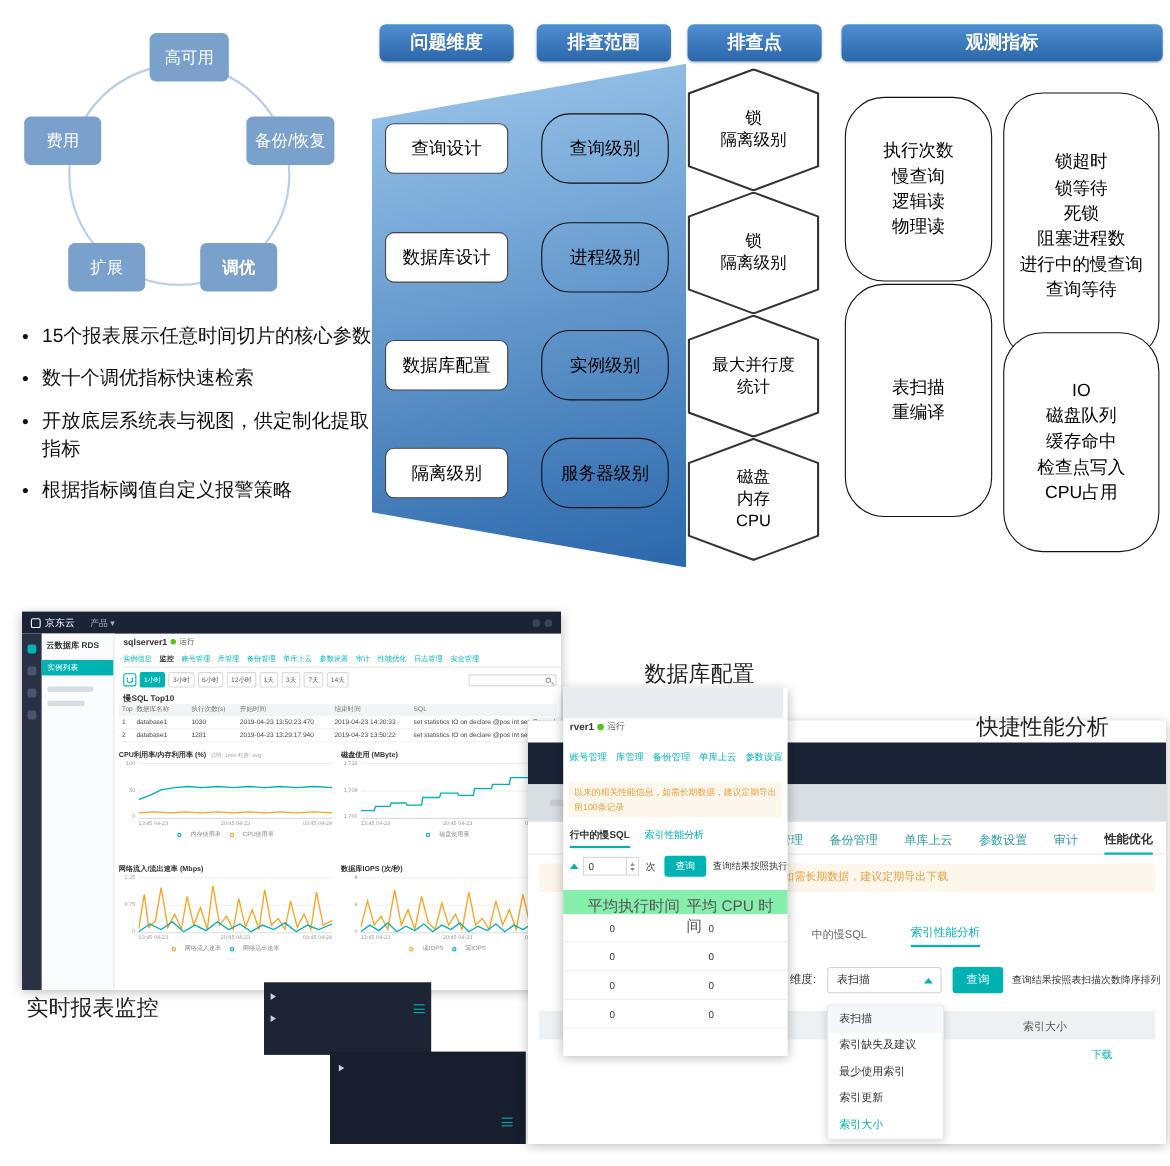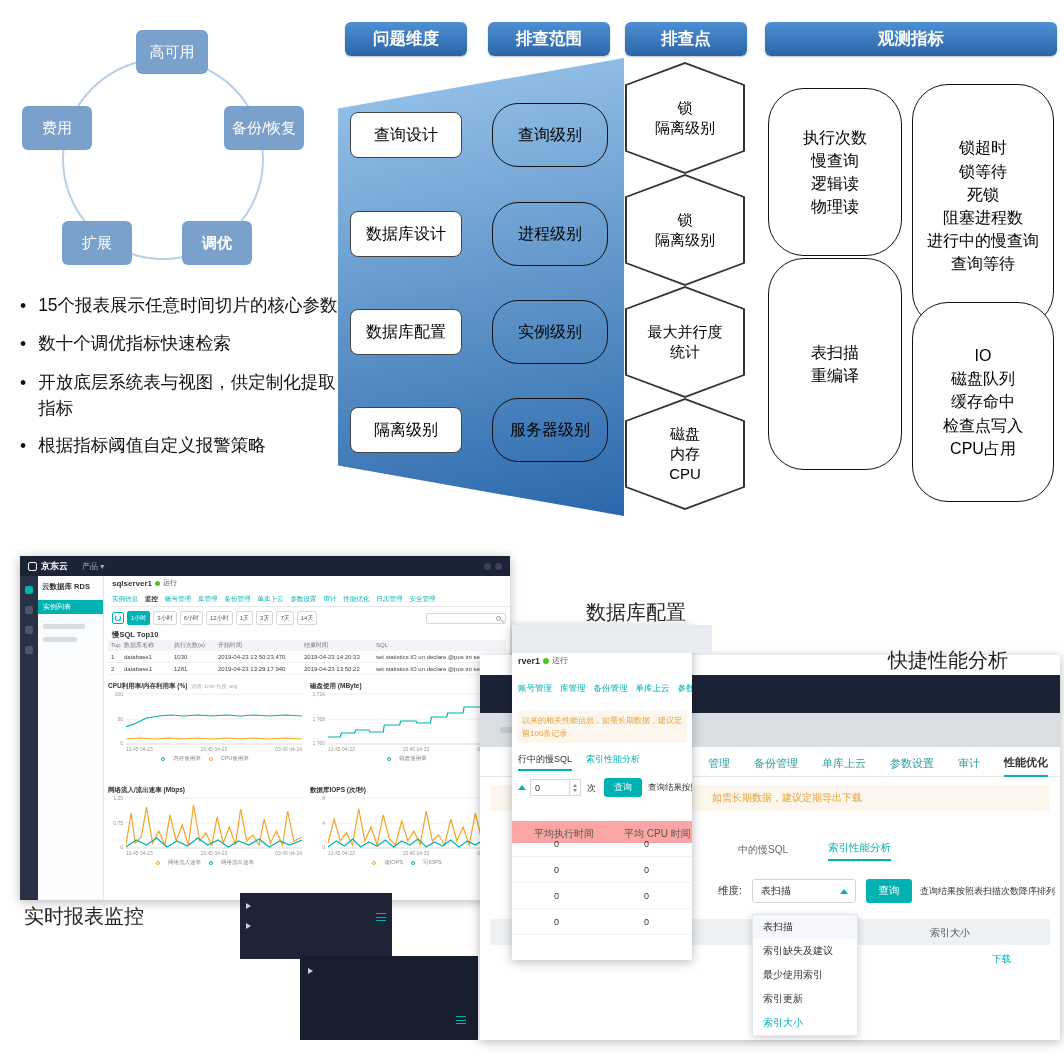--- a/index.html
+++ b/index.html
@@ -38,21 +38,21 @@
   .notice{background:var(--noticebg,#fdf6ec);color:var(--noticetx,#e6a23c);border-radius:3px}
   .tri-u{width:0;height:0;border-left:4px solid transparent;border-right:4px solid transparent;border-bottom:5px solid var(--teal,#00b2b2)}
   .tri-r{width:0;height:0;border-top:3.5px solid transparent;border-bottom:3.5px solid transparent;border-left:5px solid #c8cede}
   .burger{position:absolute;width:10px;height:8px;border-top:1.5px solid var(--teal,#00b2b2);border-bottom:1.5px solid var(--teal,#00b2b2)}
   .burger:after{content:"";position:absolute;left:0;right:0;top:2.5px;border-top:1.5px solid var(--teal,#00b2b2)}
   .skel{background:#d8dde3;border-radius:2px}
   
   #shot1{left:20px;top:556px;width:490px;height:344px;z-index:1}
   .s1top{position:absolute;left:0;top:0;width:490px;height:20px;background:var(--dark,#1b2336);display:flex;align-items:center}
   .logo{width:9px;height:9px;border:1.5px solid #fff;border-radius:2px;margin:0 4px 0 8px}
-  .brand{color:#fff;font-size:9px;font-weight:bold}
+  .brand{color:#fff;font-size:9px;font-weight:normal}
   .s1menu{color:#aab2c5;font-size:8px;margin-left:14px}
   .s1rail{position:absolute;left:0;top:20px;width:18px;height:324px;background:var(--rail,#2a3145)}
   .railic{position:absolute;left:5px;width:8px;height:8px;background:#4a5570;border-radius:2px}
   .s1side{position:absolute;left:18px;top:20px;width:66px;height:324px;background:#fbfcfd;border-right:1px solid #e5e7eb}
   .sidetitle{font-size:7.5px;font-weight:bold;color:#333;padding:6px 4px 4px}
   .sideactive{margin-top:4px;height:14px;background:var(--teal,#00b2b2);color:#fff;font-size:7px;display:flex;align-items:center;padding-left:5px}
   .s1main{position:absolute;left:84px;top:20px;width:406px;height:324px}
   .s1bc{position:absolute;left:8px;top:2px;display:flex;align-items:center;font-size:8px;color:#333}
   .s1tabs{position:absolute;left:8px;top:16px;right:0;height:15px;border-bottom:1px solid #e8e8e8;display:flex;gap:7px;font-size:6.5px;align-items:center}
   .tb{color:var(--teal,#00b2b2)}
@@ -100,40 +100,40 @@
   .s3sub2{position:absolute;left:348px;top:186px;font-size:10.5px;color:var(--teal,#00b2b2);border-bottom:2px solid var(--teal,#00b2b2);padding-bottom:4px}
   .s3dim{position:absolute;left:238px;top:229px;font-size:10.5px;color:#333}
   .s3sel{position:absolute;left:272px;top:224px;width:104px;height:24px;border:1px solid #cfd4db;border-radius:3px;background:#fff;display:flex;align-items:center;padding-left:8px;font-size:10px;color:#333}
   .s3sel .tri-u{position:absolute;right:7px;top:9px}
   .s3btn{position:absolute;left: 386px;top:224px;width:46px;height:24px;font-size:10.5px}
   .s3hint{position:absolute;left:440px;top:224px;height:24px;line-height:24px;font-size:9px;color:#333}
   .s3thead{position:absolute;left:10px;right:10px;top:264px;height:26px;background:#eef1f4}
   .s3thead span{position:absolute;left:440px;top:7px;font-size:10px;color:#555}
   .s3dl{position:absolute;left:512px;top:298px;font-size:9.5px;color:var(--teal,#00b2b2)}
   
-  #shot2{left:512px;top:625px;width:180px;height:335px;z-index:4}
+  #shot2{left:512px;top:625px;width:204px;height:335px;z-index:4}
   .s2gray{position:absolute;left:0;top:0;width:200px;height:28px;background:#e8ecf0}
   .s2bc{position:absolute;left:6px;top:30px;display:flex;align-items:center;font-size:9px;color:#333}
   .s2tabs{position:absolute;left:6px;top:58px;right:0;height:16px;display:flex;gap:8px;font-size:8.5px;white-space:nowrap;overflow:hidden}
   .s2tabs span{color:var(--teal,#00b2b2)}
   .s2notice{position:absolute;left:5px;right:5px;top:86px;height:32px;font-size:8px;padding:3px 5px;line-height:1.65}
   .s2notice div{white-space:nowrap;overflow:hidden}
-  .s2sub1{position:absolute;left:6px;top:128px;font-size:9px;color:#333;font-weight:normal;border-bottom:2px solid var(--teal,#00b2b2);padding-bottom:3px}
+  .s2sub1{position:absolute;left:6px;top:128px;font-size:9px;color:#333;font-weight:bold;border-bottom:2px solid var(--teal,#00b2b2);padding-bottom:3px}
   .s2sub2{position:absolute;left:74px;top:128px;font-size:9px;color:var(--teal,#00b2b2)}
   .s2ctrl{position:absolute;left:0;right:0;top:152px;height:22px;overflow:hidden}
   .s2ctrl .tri-u{position:absolute;left:6px;top:8px}
   .cnt{position:absolute;left:18px;top:2px;width:40px;height:17px;border:1px solid #d4d9e0;font-size:9px;padding-left:4px;color:#333}
   .stepper{position:absolute;left:58px;top:2px;width:11px;height:17px;border:1px solid #d4d9e0;border-left:none;display:flex;flex-direction:column;align-items:center;justify-content:center}
   .stp{width:0;height:0;border-left:2.5px solid transparent;border-right:2.5px solid transparent}
   .stp.up{border-bottom:3px solid #888;margin-bottom:2px}
   .stp.dn{border-top:3px solid #888}
   .s2unit{position:absolute;left:75px;top:5px;font-size:9px;color:#333}
   .s2btn{position:absolute;left:92px;top:1px;width:38px;height:19px;font-size:9px}
   .s2hint{position:absolute;left:136px;top:5px;font-size:8.5px;color:#333;white-space:nowrap}
-  .s2thead{position:absolute;left:0;right:0;top:196px;height:22px;background:#fca5a5;font-size:10px;color:#555}
+  .s2thead{position:absolute;left:0;right:0;top:184px;height:22px;background:#86efac;font-size:14px;color:#555}
   .s2thead .h1{position:absolute;left:22px;top:6px}
   .s2thead .h2{position:absolute;left:112px;top:6px}
   .s2row{position:absolute;left:0;right:0;height:26px;border-bottom:1px solid #f0f0f0;font-size:9px;color:#333}
   .s2row .v1{position:absolute;left:42px;top:8px}
   .s2row .v2{position:absolute;left:132px;top:8px}
   
   .menu{position:absolute;background:#fff;border:1px solid #e2e6ec;box-shadow:0 2px 8px rgba(0,0,0,.18);z-index:6}
   #menu2{left:428px;top:895px;width:120px}
   #menu3{left:752px;top:914px;width:106px}
   .mi{height:24px;line-height:24px;padding-left:10px;font-size:9.5px;color:#333;white-space:nowrap;overflow:hidden}

